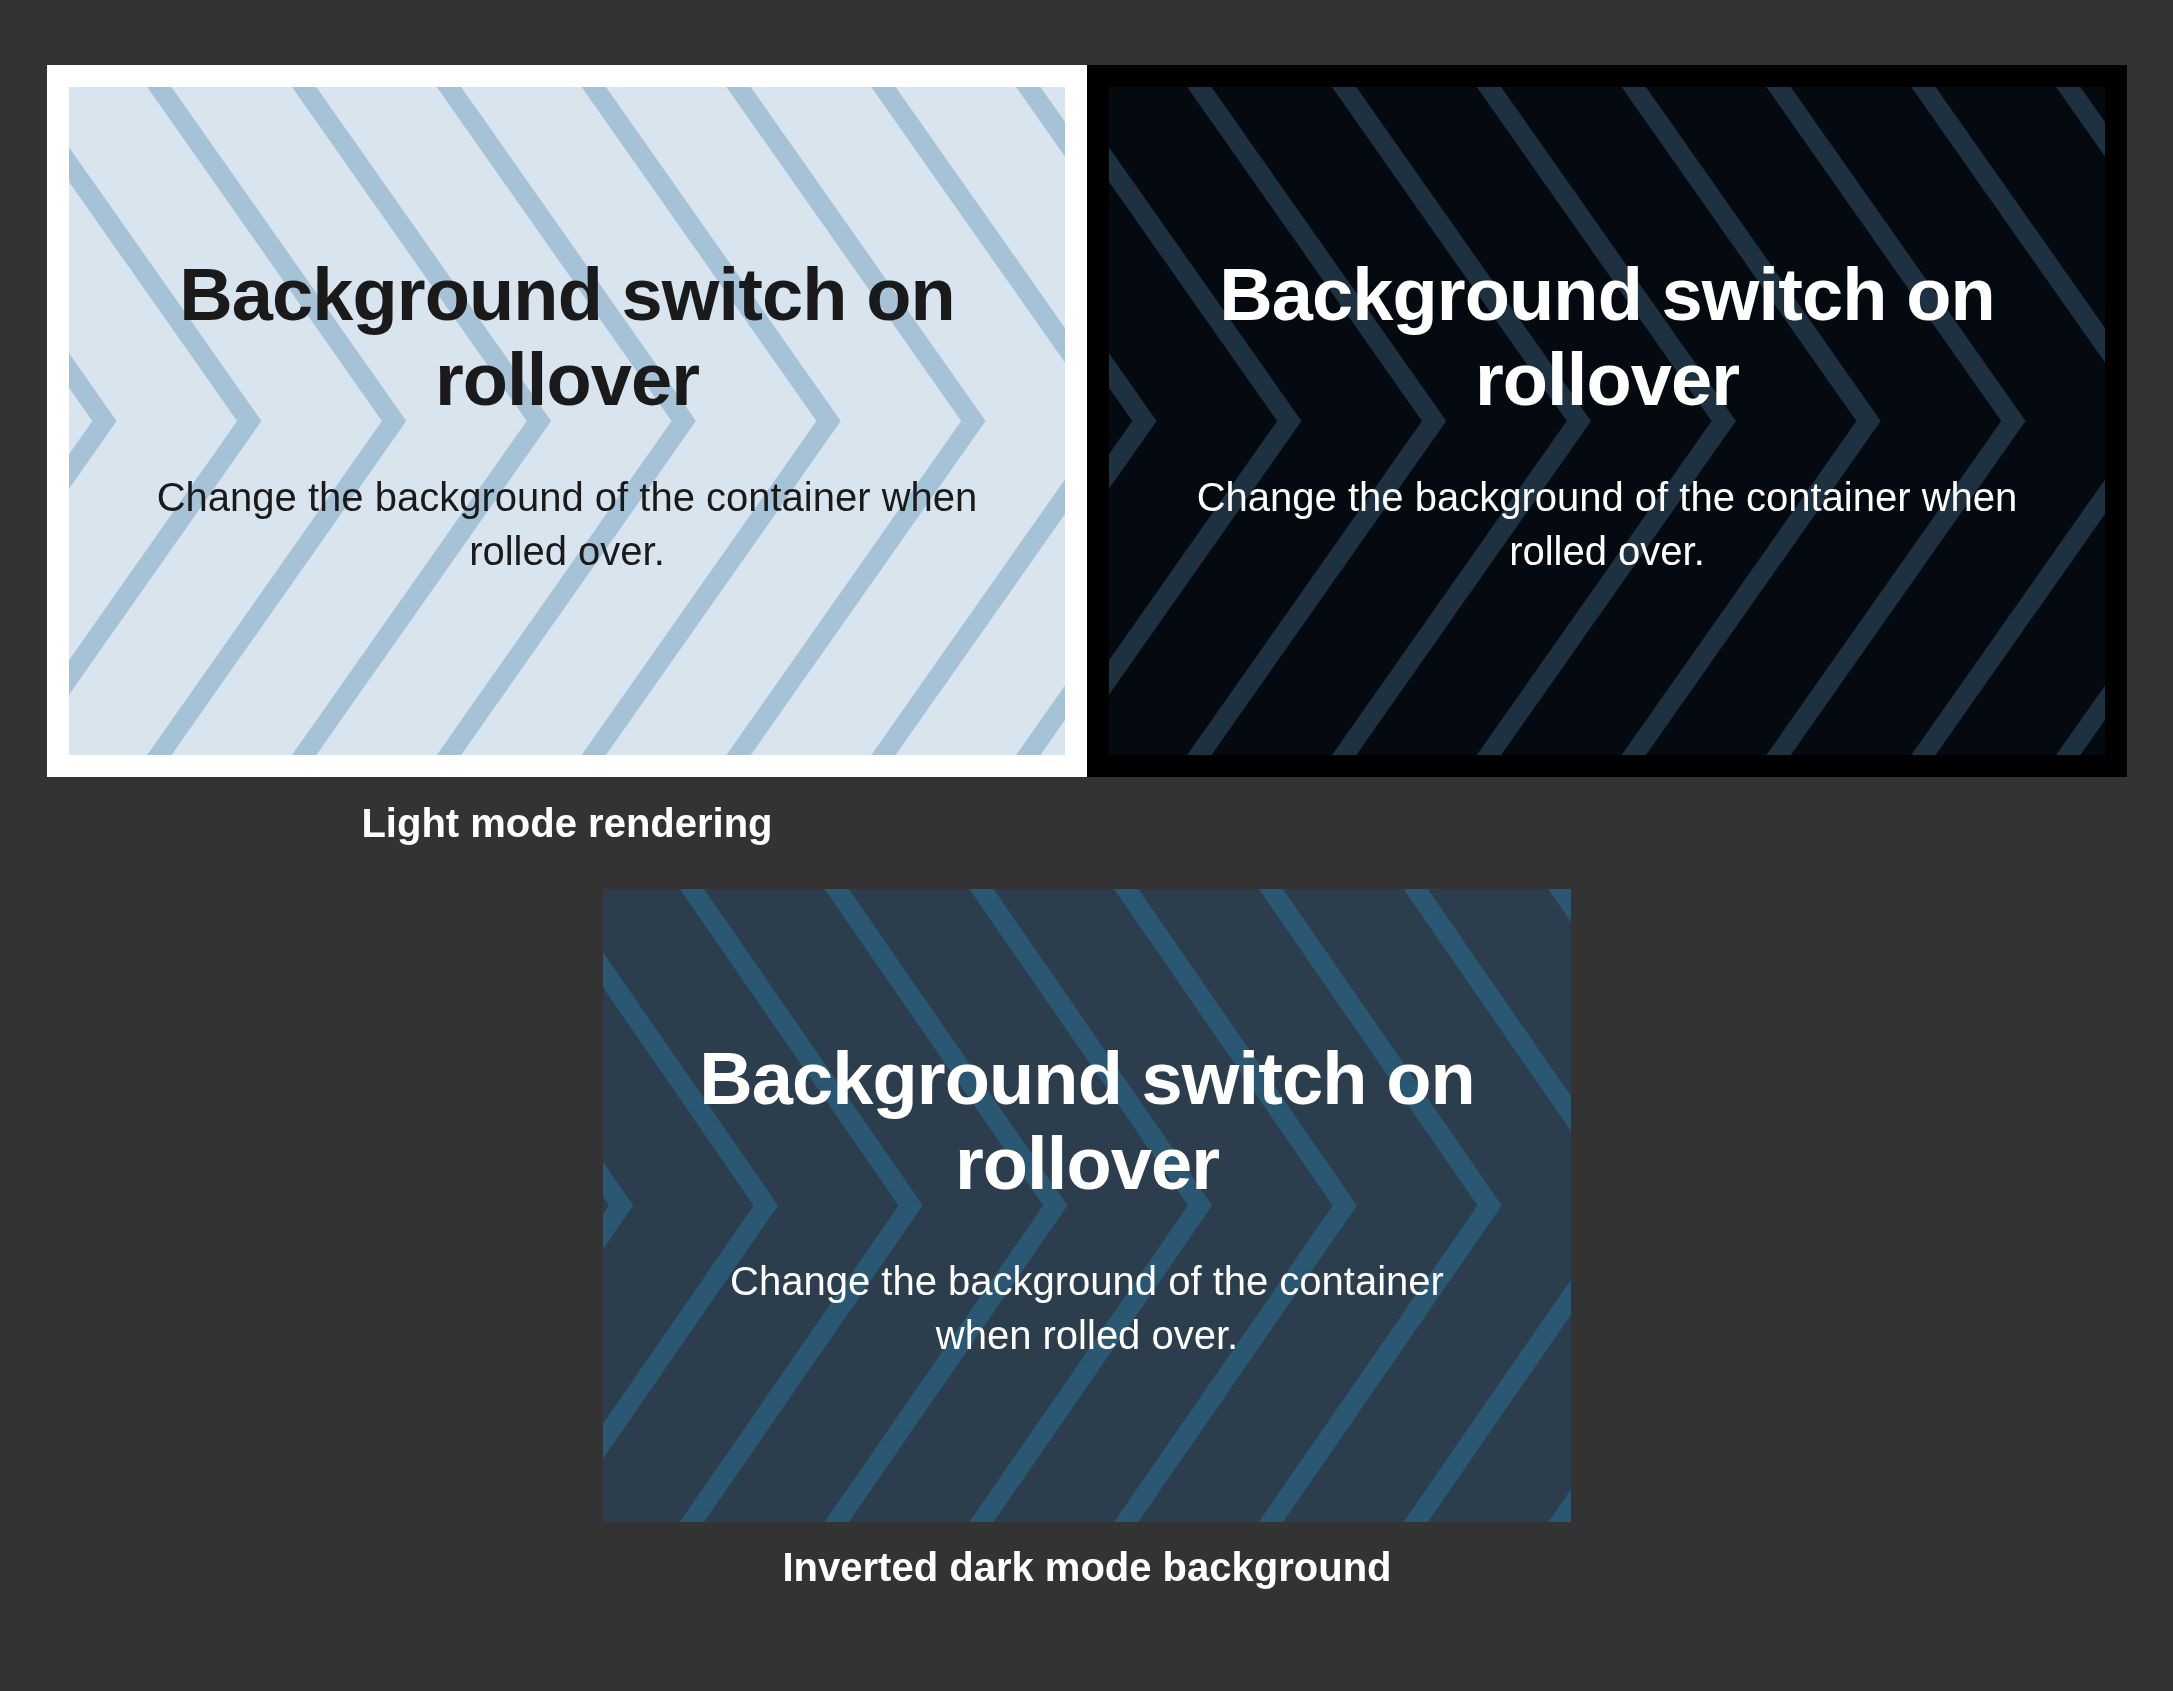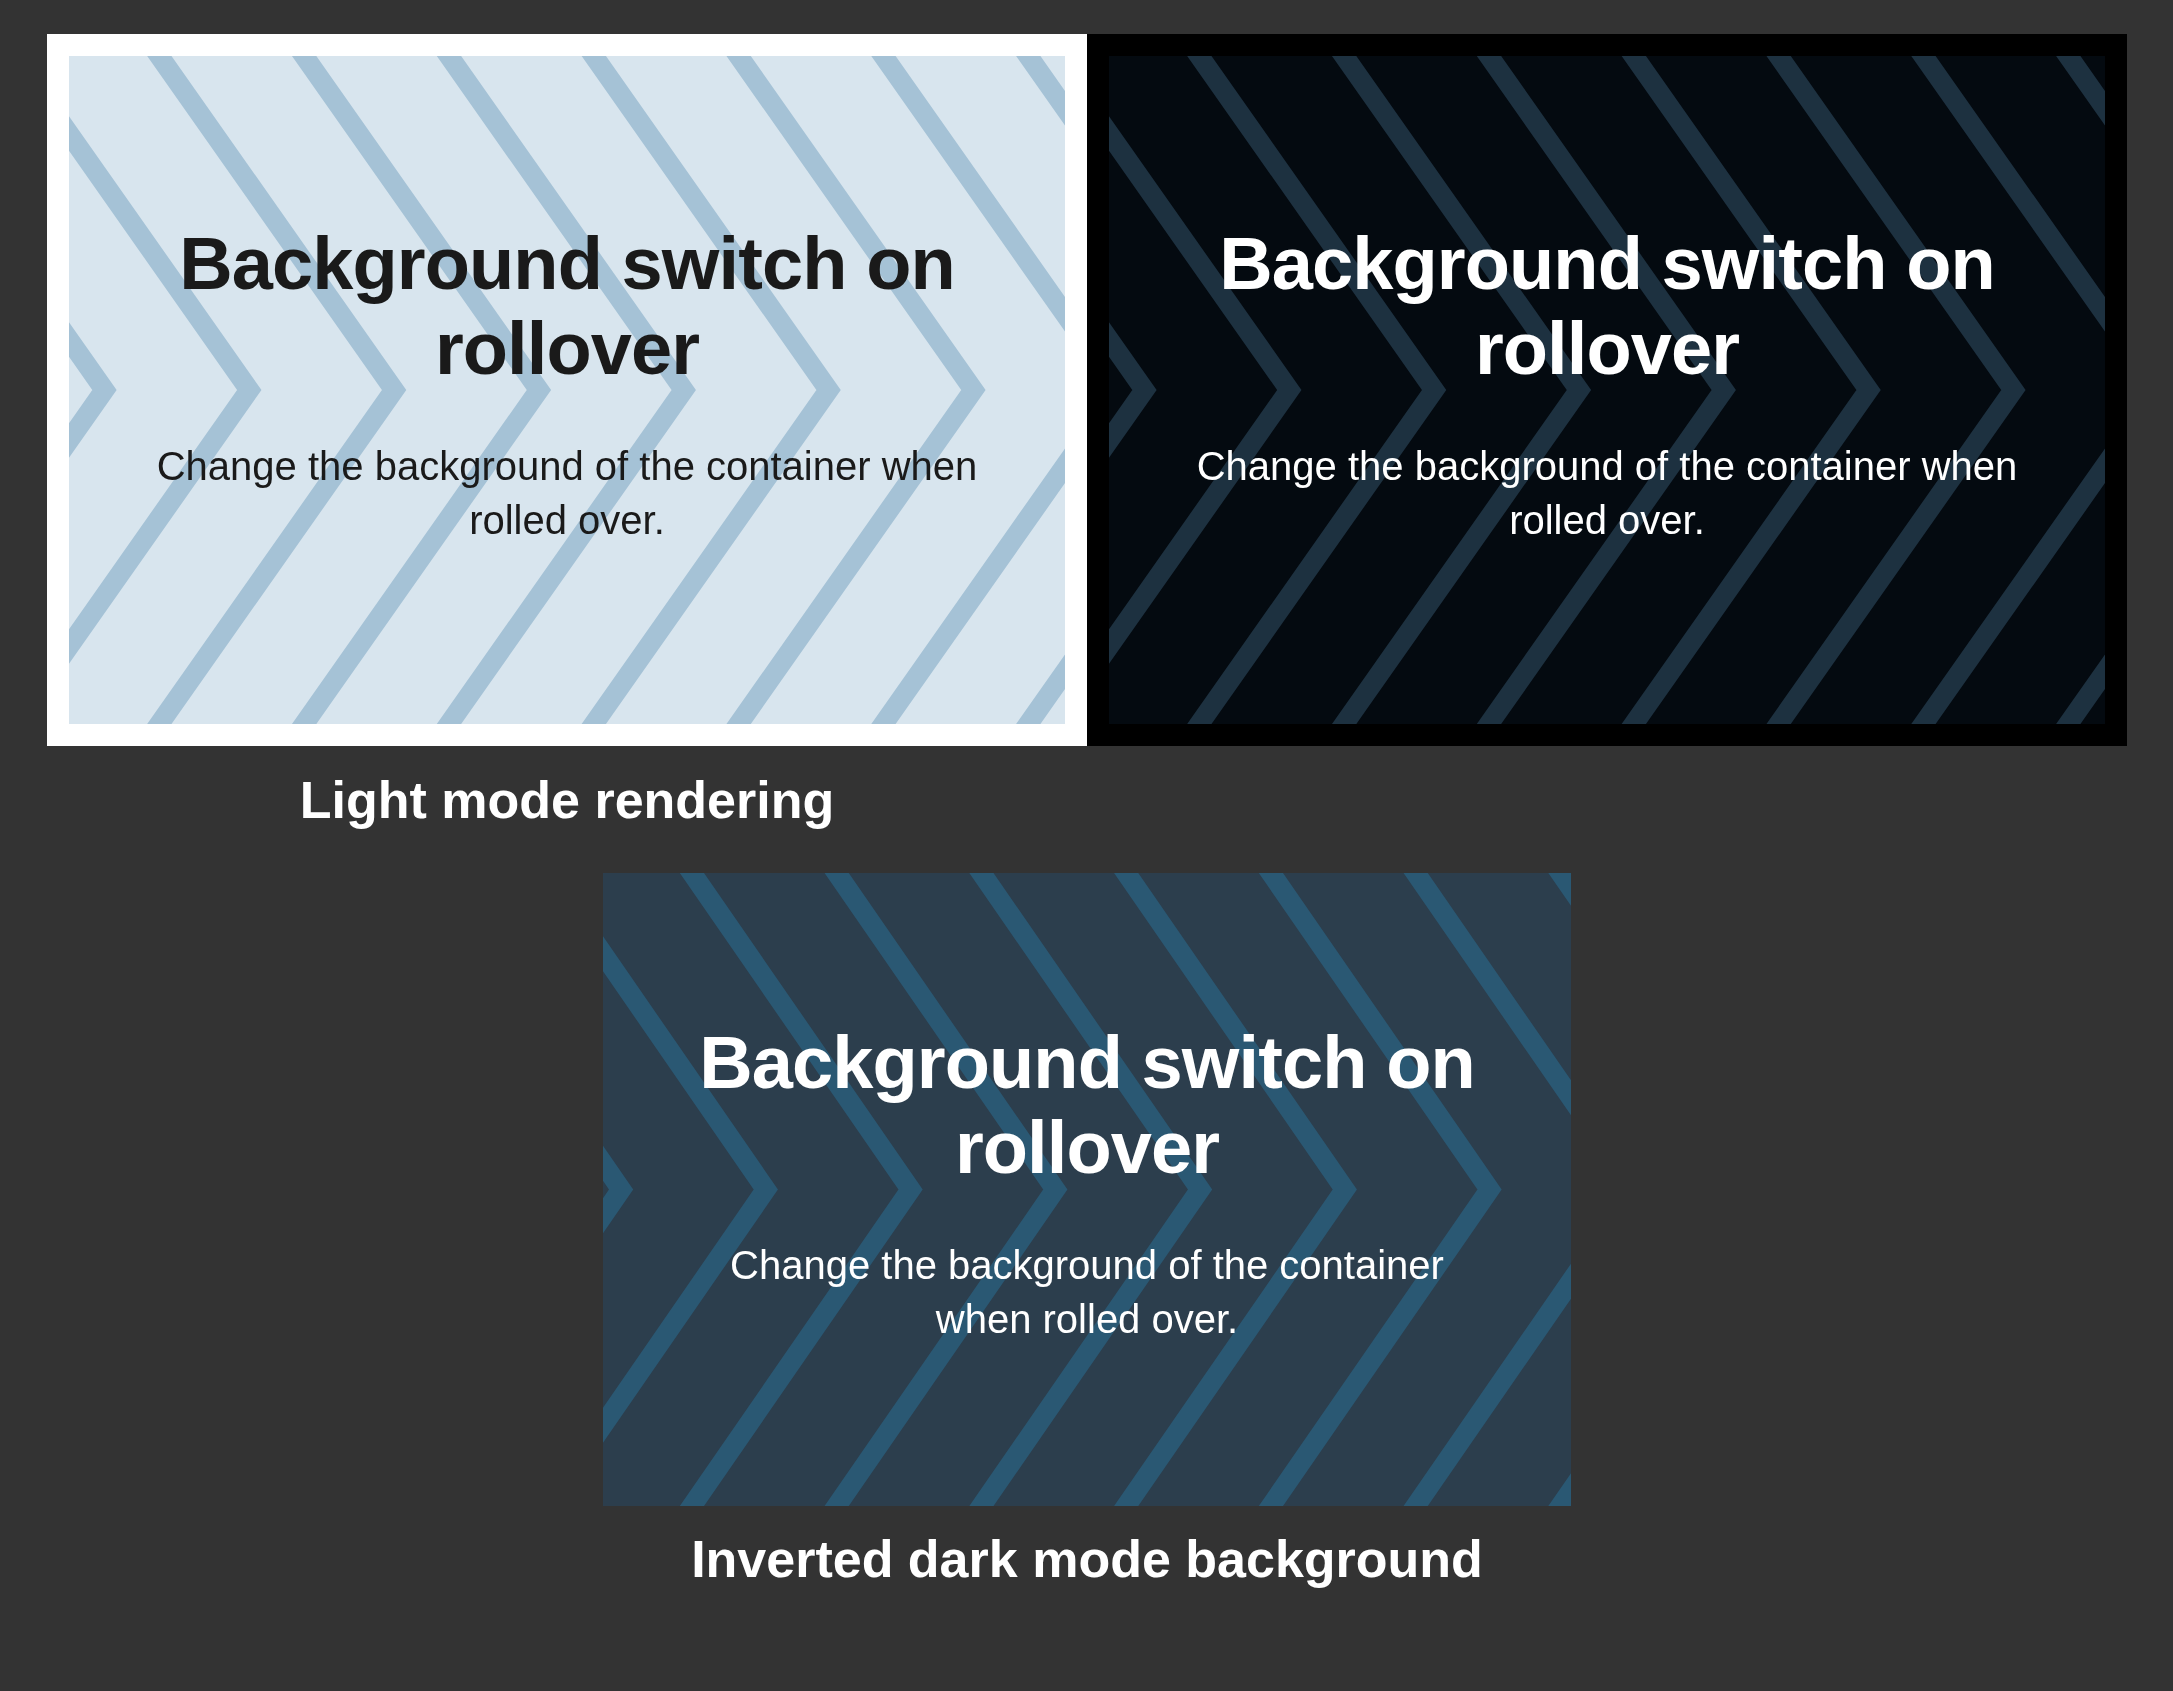--- a/index.html
+++ b/index.html
@@ -6,21 +6,21 @@
     margin: 0;
     padding: 0;
     background: #333333;
     font-family: "Helvetica Neue", Helvetica, Arial, sans-serif;
     -webkit-font-smoothing: antialiased;
   }
   .page {
     width: 2174px;
     height: 1692px;
     box-sizing: border-box;
-    padding: 34px;
+    padding: 65px;
     display: flex;
     flex-direction: column;
     justify-content: flex-start;
   }
   .row {
     display: flex;
     justify-content: center;
   }
   .column {
     display: flex;
@@ -82,21 +82,21 @@
     position: relative;
     z-index: 1;
     font-size: 40px;
     font-weight: 400;
     line-height: 1.35;
     margin: 12px;
   }
 
   .caption {
     color: #ffffff;
-    font-size: 52px;
+    font-size: 40px;
     font-weight: 600;
     text-align: center;
     margin: 23.5px 0 43px 0;
     width: 100%;
   }
 </style>
 </head>
 <body>
 
 <div class="page">

